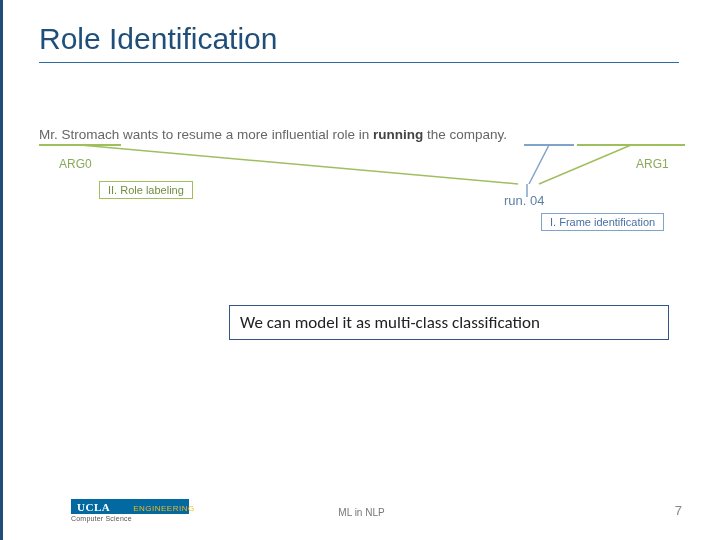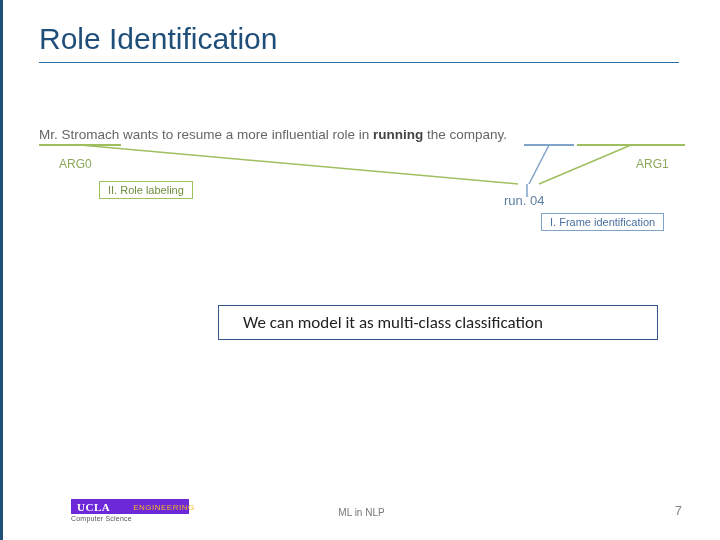--- a/index.html
+++ b/index.html
@@ -53,41 +53,41 @@
     position: absolute;
     font-size: 11px;
     padding: 2px 8px;
     border: 1px solid;
     background: #fff;
   }
   .pill.green { color: #6f8f3f; border-color: #9fbf5f; }
   .pill.blue  { color: #4a6fa0; border-color: #7fa3c9; }
   .callout {
     position: absolute;
-    left: 215px; top: 305px;
+    left: 226px; top: 305px;
     width: 440px;
     border: 1.5px solid #34558b;
-    padding: 6px 24px;
+    padding: 6px 10px;
     font-size: 17px;
     font-family: Calibri, "Segoe UI", Arial, sans-serif;
     color: #222;
   }
   .footer {
     position: absolute;
     left: 0; right: 0; bottom: 18px;
     height: 30px;
   }
   .logo {
     position: absolute;
     left: 68px; bottom: 0;
     width: 118px;
   }
   .logo-top {
-    display: flex; align-items: center; gap: 4px;
-    background: #6d28d9;
+    display: flex; align-items: flex-end; gap: 4px;
+    background: #0369a1;
     color: #fff;
     padding: 2px 6px 1px 6px;
     font-size: 0;
   }
   .logo-ucla { font-family: Georgia, serif; font-weight: 700; font-size: 11px; letter-spacing: 0.5px; color:#fff; }
   .logo-eng  { font-size: 8px; letter-spacing: 0.5px; color: #f5b81c; margin-left: 19px; }
   .logo-sub  { font-size: 7px; color: #555; margin-top: 1px; letter-spacing: 0.2px; }
   .footer-center {
     position: absolute;
     left: 50%; transform: translateX(-50%);

